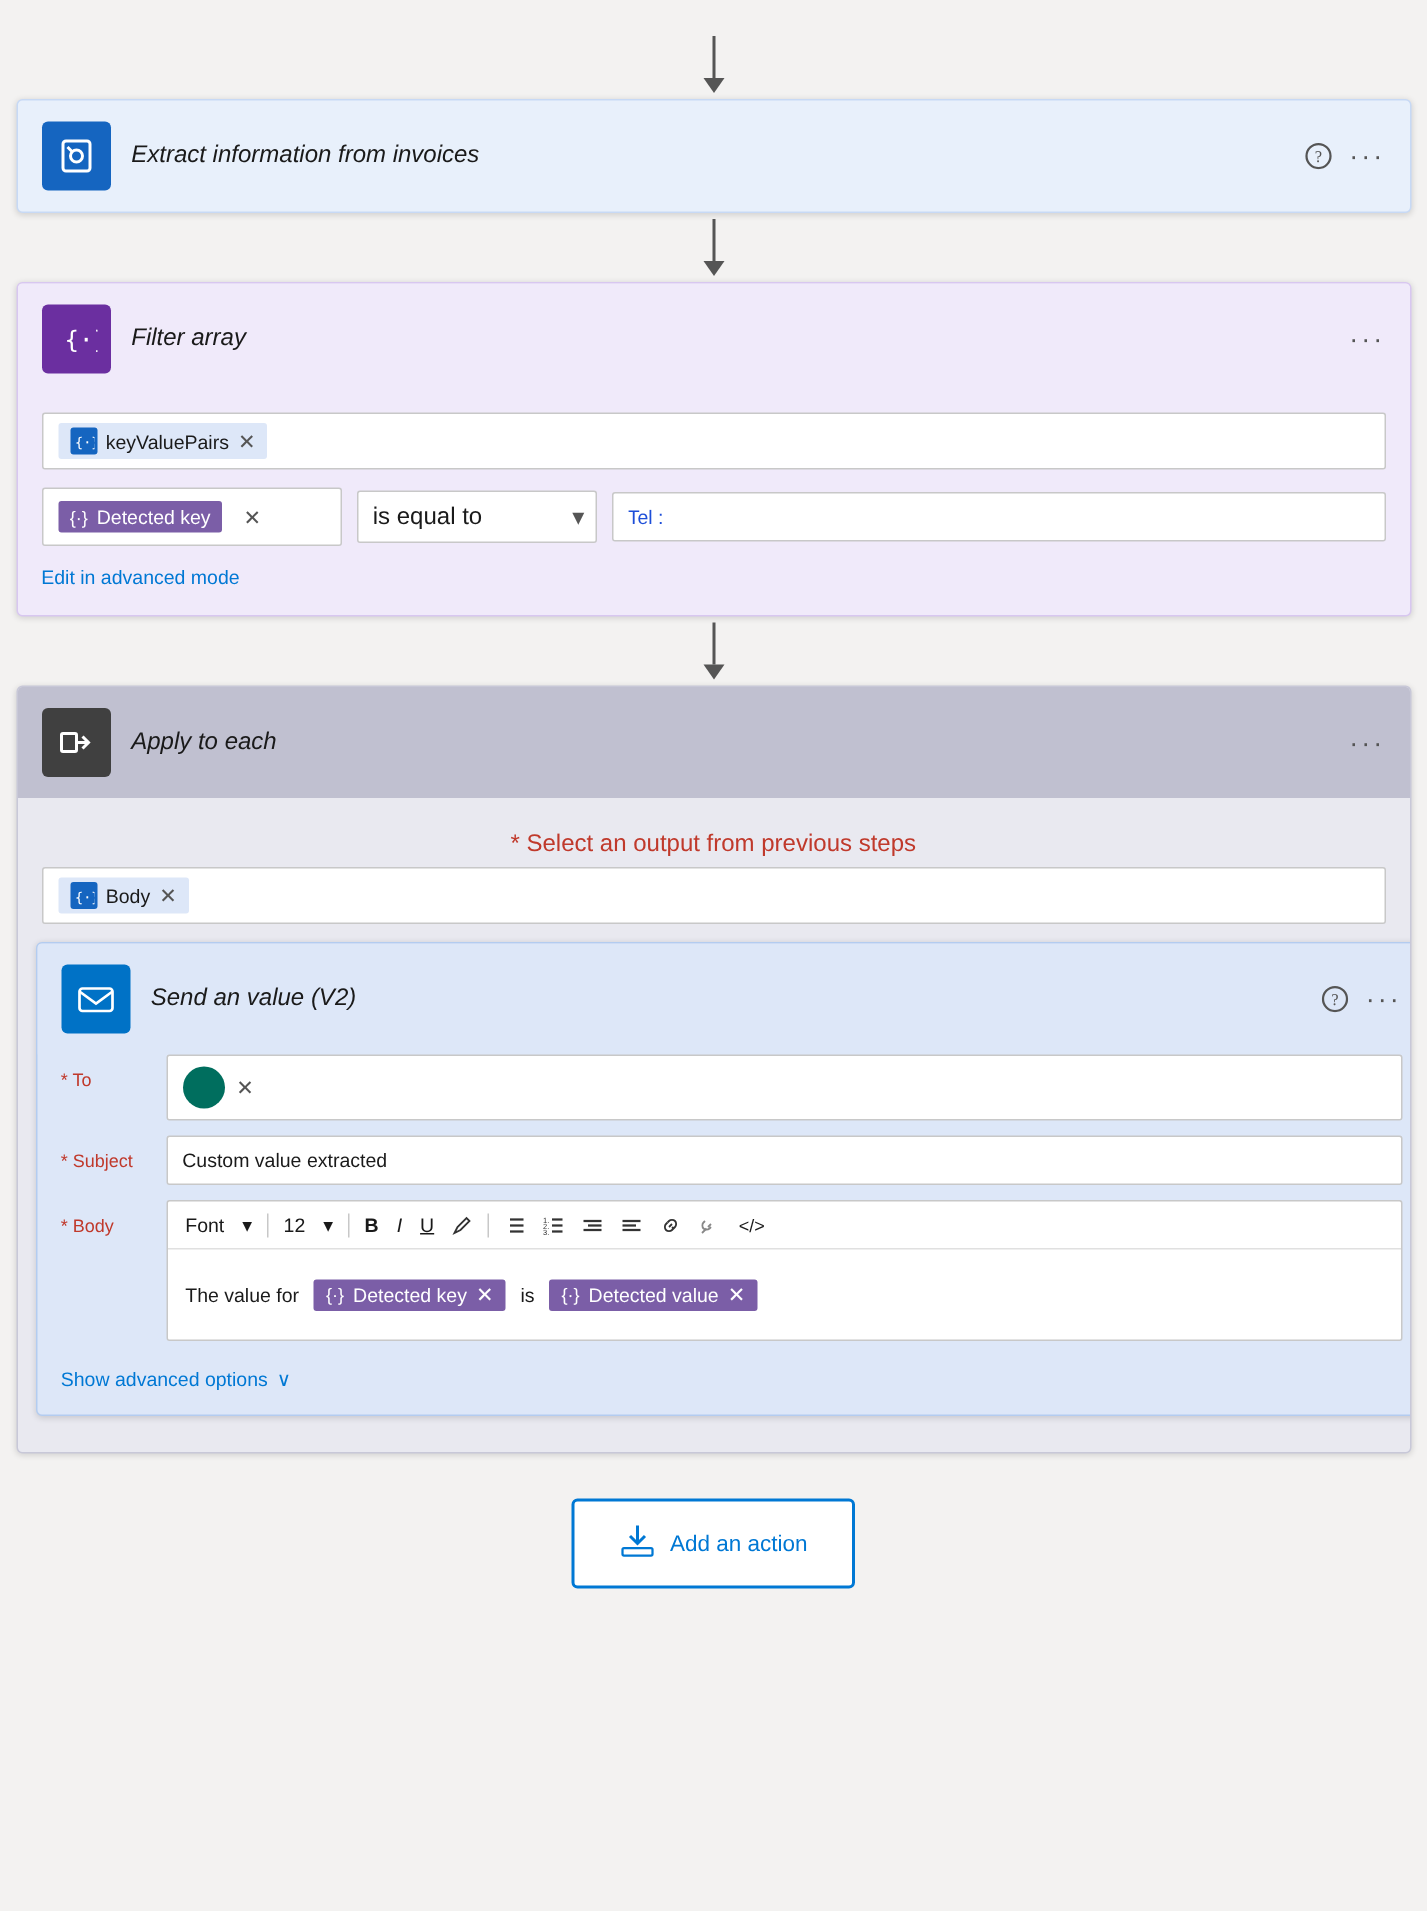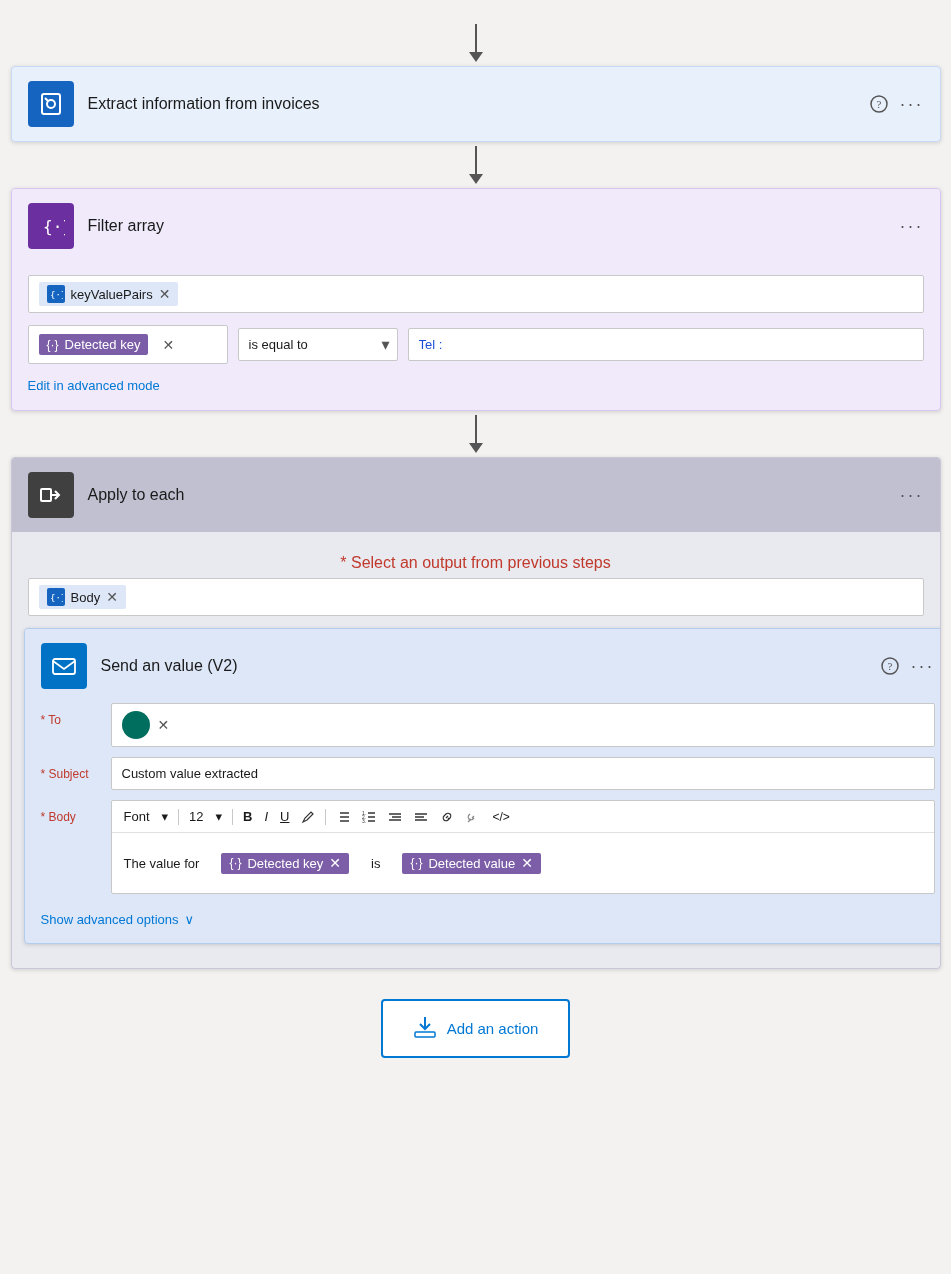--- a/index.html
+++ b/index.html
@@ -69,20 +69,21 @@
       flex-shrink: 0;
     }
     .icon-blue { background: #1565c0; }
     .icon-purple { background: #6b2fa0; }
 
     .card-title {
       font-size: 16px;
       font-weight: 500;
       color: #1a1a1a;
       flex: 1;
+      font-style: italic;
     }
     .card-actions {
       display: flex;
       align-items: center;
       gap: 12px;
     }
     .icon-btn {
       background: none;
       border: none;
       cursor: pointer;
@@ -167,21 +168,21 @@
       padding: 3px 8px;
       gap: 6px;
       color: white;
       font-size: 13px;
     }
     .condition-select {
       border: 1px solid #c8c8c8;
       background: white;
       border-radius: 2px;
       padding: 8px 30px 8px 10px;
-      font-size: 13px;
+      font-size: 16px;
       color: #1a1a1a;
       appearance: none;
       cursor: pointer;
       min-width: 160px;
       position: relative;
     }
     .select-wrapper {
       position: relative;
       display: flex;
       align-items: center;
@@ -311,21 +312,21 @@
       width: 1px; height: 16px;
       background: #c8c8c8;
       margin: 0 2px;
     }
     .body-content {
       padding: 12px;
       font-size: 13px;
       color: #1a1a1a;
       display: flex;
       align-items: center;
-      gap: 22px;
+      gap: 10px;
       flex-wrap: wrap;
       min-height: 60px;
     }
     .purple-token {
       display: flex;
       align-items: center;
       background: #7b5ea7;
       border-radius: 2px;
       padding: 3px 8px;
       gap: 6px;

